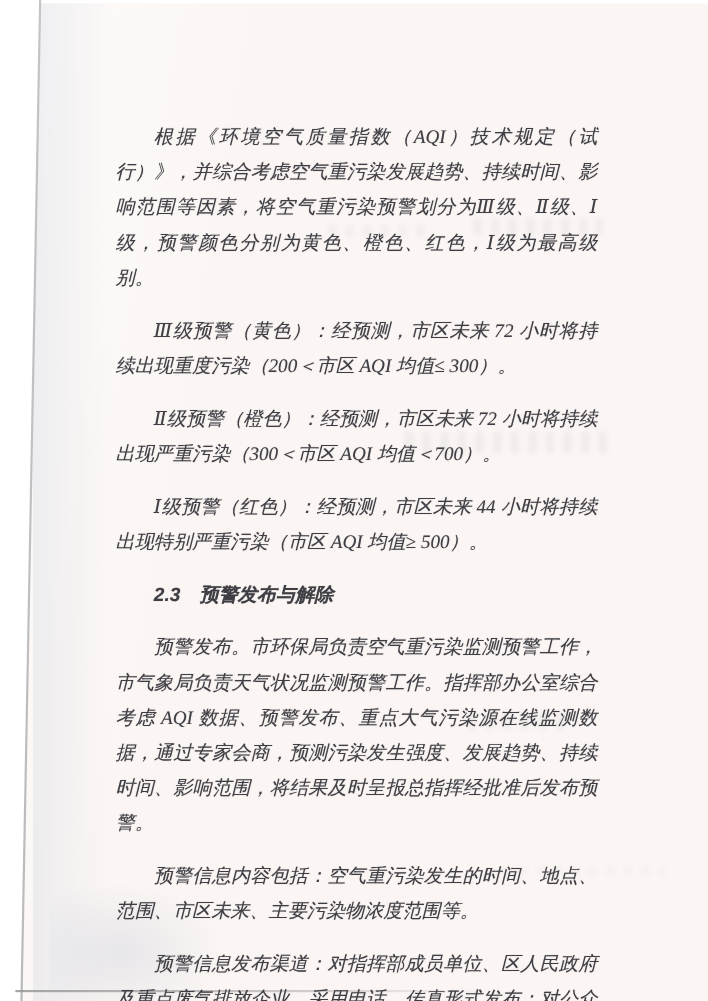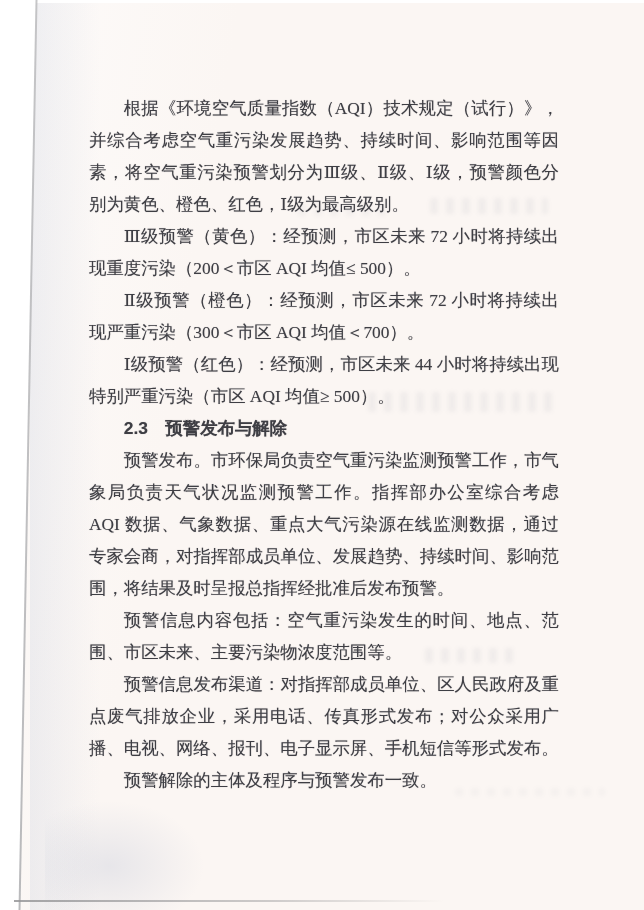--- a/index.html
+++ b/index.html
@@ -83,22 +83,23 @@
     width: 470px;
     z-index: 5;
     color: #3e3e44;
     font-size: 17.4px;
     line-height: 32px;
     text-align: justify;
     text-justify: inter-character;
     text-shadow: 0 0 1px rgba(62,62,68,0.38);
   }
   .text-block p {
-    margin: 0;
+    margin: 16px;
     text-indent: 2em;
+    font-style: italic;
   }
   .text-block p.heading {
     font-family: "Liberation Sans", "DejaVu Sans", sans-serif;
     font-weight: 600;
     text-shadow: 0 0 0.8px rgba(62,62,68,0.5);
   }
 </style>
 </head>
 <body>
 
@@ -112,23 +113,23 @@
   <div class="corner-smudge"></div>
 
   <div class="ghost ghost-1"></div>
   <div class="ghost ghost-2"></div>
   <div class="ghost ghost-3"></div>
   <div class="ghost ghost-4"></div>
   <div class="ghost ghost-5"></div>
 
   <div class="text-block">
     <p>根据《环境空气质量指数（AQI）技术规定（试行）》，并综合考虑空气重污染发展趋势、持续时间、影响范围等因素，将空气重污染预警划分为Ⅲ级、Ⅱ级、Ⅰ级，预警颜色分别为黄色、橙色、红色，Ⅰ级为最高级别。</p>
-    <p>Ⅲ级预警（黄色）：经预测，市区未来 72 小时将持续出现重度污染（200＜市区 AQI 均值≤ 500）。</p>
+    <p>Ⅲ级预警（黄色）：经预测，市区未来 72 小时将持续出现重度污染（200＜市区 AQI 均值≤ 300）。</p>
     <p>Ⅱ级预警（橙色）：经预测，市区未来 72 小时将持续出现严重污染（300＜市区 AQI 均值＜700）。</p>
     <p>Ⅰ级预警（红色）：经预测，市区未来 44 小时将持续出现特别严重污染（市区 AQI 均值≥ 500）。</p>
     <p class="heading">2.3　预警发布与解除</p>
-    <p>预警发布。市环保局负责空气重污染监测预警工作，市气象局负责天气状况监测预警工作。指挥部办公室综合考虑 AQI 数据、气象数据、重点大气污染源在线监测数据，通过专家会商，对指挥部成员单位、发展趋势、持续时间、影响范围，将结果及时呈报总指挥经批准后发布预警。</p>
+    <p>预警发布。市环保局负责空气重污染监测预警工作，市气象局负责天气状况监测预警工作。指挥部办公室综合考虑 AQI 数据、预警发布、重点大气污染源在线监测数据，通过专家会商，预测污染发生强度、发展趋势、持续时间、影响范围，将结果及时呈报总指挥经批准后发布预警。</p>
     <p>预警信息内容包括：空气重污染发生的时间、地点、范围、市区未来、主要污染物浓度范围等。</p>
     <p>预警信息发布渠道：对指挥部成员单位、区人民政府及重点废气排放企业，采用电话、传真形式发布；对公众采用广播、电视、网络、报刊、电子显示屏、手机短信等形式发布。</p>
     <p>预警解除的主体及程序与预警发布一致。</p>
   </div>
 
 </div>
 
 </body></html>

